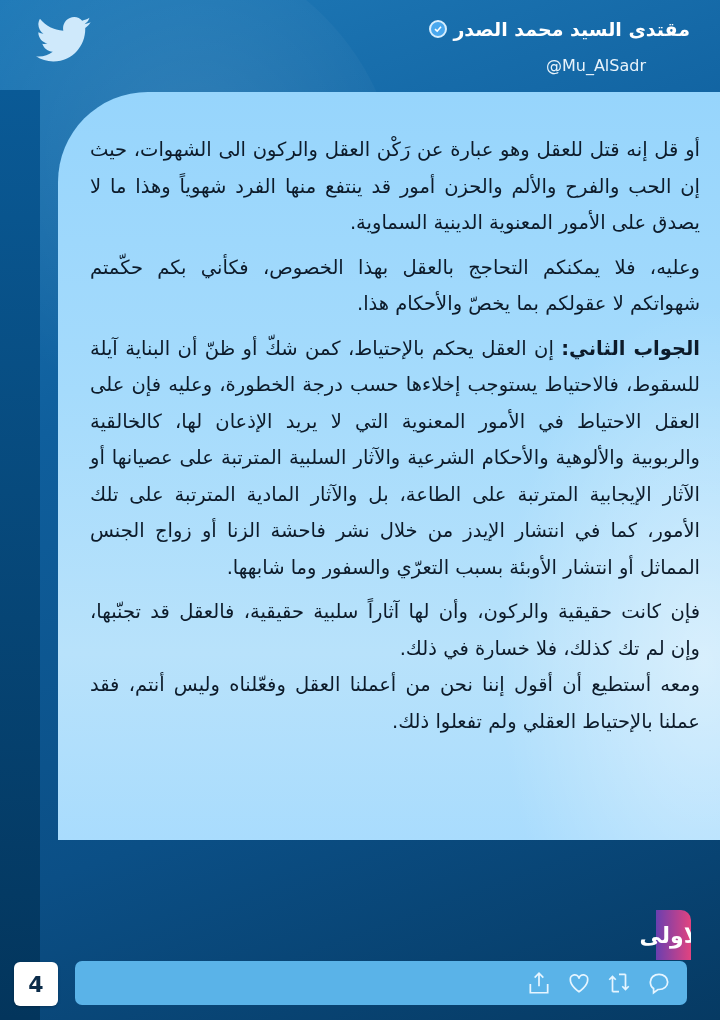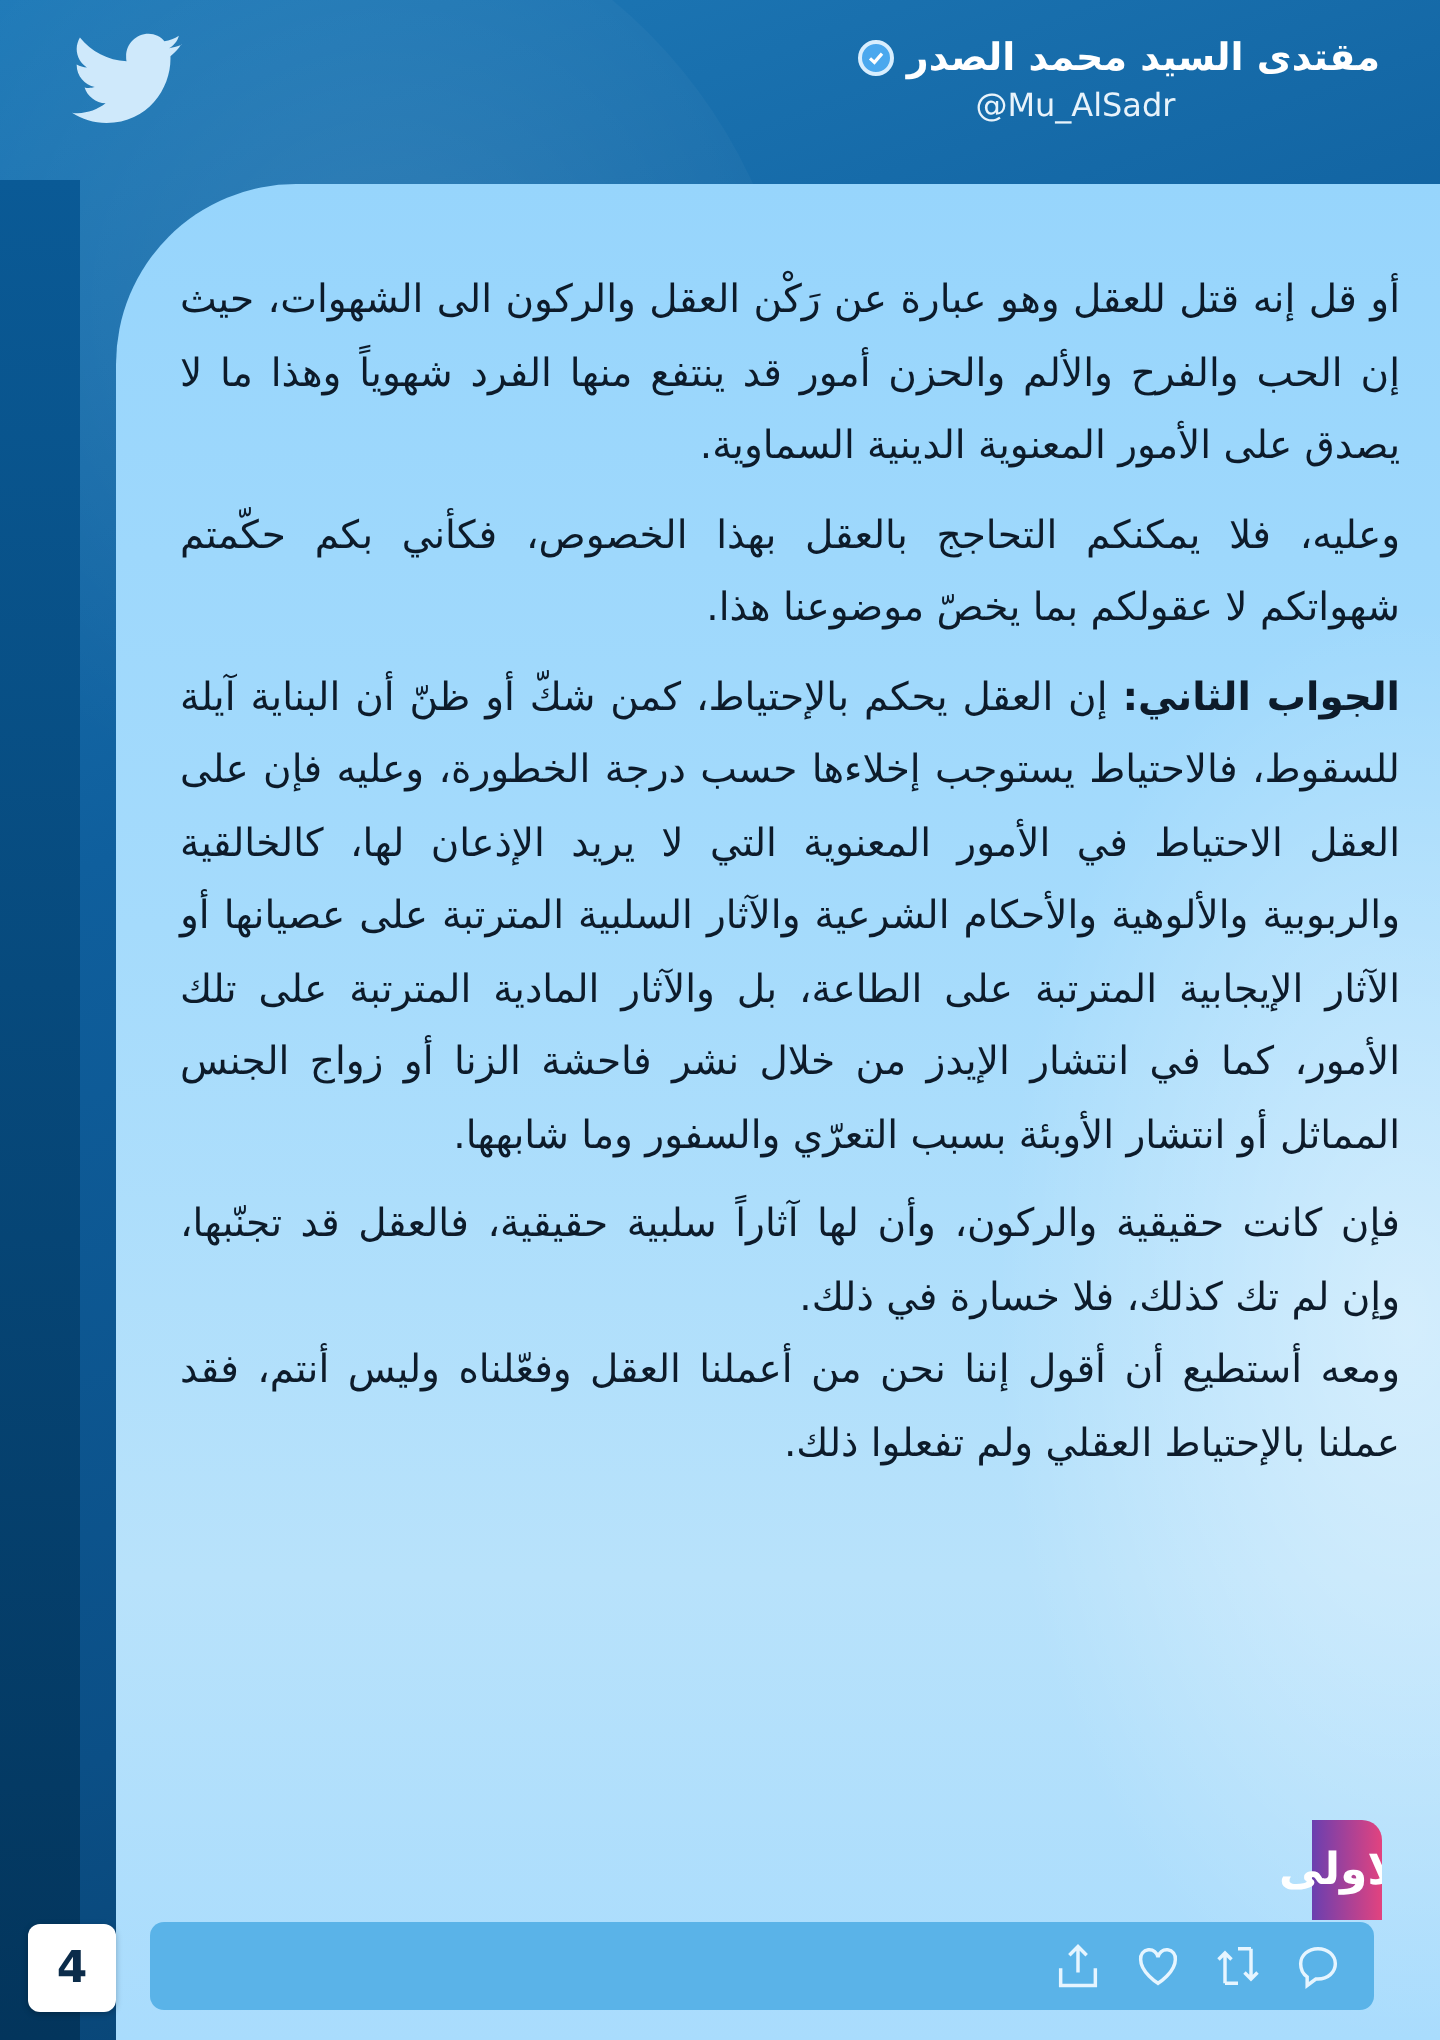--- a/index.html
+++ b/index.html
@@ -26,25 +26,25 @@
     .name-row {
       display: flex; align-items: center; gap: 6px; direction: rtl;
       color: #ffffff; font-size: 19px; font-weight: bold;
     }
     .verified {
       width: 18px; height: 18px; border-radius: 50%;
       background: #4aa8ee; display: inline-flex; align-items: center; justify-content: center;
       border: 2px solid #d8eefe;
     }
     .handle {
-      color: #e8f3fb; font-size: 16px; margin-top: 3px; direction: ltr; text-align: center;
+      color: #e8f3fb; font-size: 16px; margin-top: 16px; direction: ltr; text-align: right;
       padding-right: 44px;
     }
     .card {
-      position: absolute; left: 58px; top: 92px; width: 662px; height: 928px;
+      position: absolute; left: 58px; top: 92px; width: 662px; height: 748px;
       border-top-left-radius: 90px;
       background: linear-gradient(180deg, #97d5fc 0%, #a5dbfc 40%, #b8e2fb 75%, #a9dcfd 100%);
       overflow: hidden;
       padding-left: 48px;
     }
     .card-sheen {
       position: absolute; right: -80px; top: 180px; width: 320px; height: 780px;
       background: radial-gradient(ellipse at 70% 50%, rgba(255,255,255,0.45), rgba(255,255,255,0) 65%);
     }
     .body-text {
@@ -113,21 +113,21 @@
     <div class="handle">@Mu_AlSadr</div>
   </div>
 </div>
 
 <div class="left-strip"></div>
 
 <div class="card">
   <div class="card-sheen"></div>
   <div class="body-text">
     <p><span>أو قل إنه قتل للعقل وهو عبارة عن رَكْن العقل والركون الى الشهوات، حيث إن الحب والفرح والألم والحزن أمور قد ينتفع منها الفرد شهوياً وهذا ما لا يصدق على الأمور المعنوية الدينية السماوية.</span></p>
-    <p><span>وعليه، فلا يمكنكم التحاجج بالعقل بهذا الخصوص، فكأني بكم حكّمتم شهواتكم لا عقولكم بما يخصّ موضوعنا هذا.</span></p>
+    <p><span>وعليه، فلا يمكنكم التحاجج بالعقل بهذا الخصوص، فكأني بكم حكّمتم شهواتكم لا عقولكم بما يخصّ والأحكام هذا.</span></p>
     <p><span class="bold-lead">الجواب الثاني:</span><span> إن العقل يحكم بالإحتياط، كمن شكّ أو ظنّ أن البناية آيلة للسقوط، فالاحتياط يستوجب إخلاءها حسب درجة الخطورة، وعليه فإن على العقل الاحتياط في الأمور المعنوية التي لا يريد الإذعان لها، كالخالقية والربوبية والألوهية والأحكام الشرعية والآثار السلبية المترتبة على عصيانها أو الآثار الإيجابية المترتبة على الطاعة، بل والآثار المادية المترتبة على تلك الأمور، كما في انتشار الإيدز من خلال نشر فاحشة الزنا أو زواج الجنس المماثل أو انتشار الأوبئة بسبب التعرّي والسفور وما شابهها.</span></p>
     <p class="tight"><span>فإن كانت حقيقية والركون، وأن لها آثاراً سلبية حقيقية، فالعقل قد تجنّبها، وإن لم تك كذلك، فلا خسارة في ذلك.</span></p>
     <p><span>ومعه أستطيع أن أقول إننا نحن من أعملنا العقل وفعّلناه وليس أنتم، فقد عملنا بالإحتياط العقلي ولم تفعلوا ذلك.</span></p>
   </div>
 </div>
 
 <div class="page-badge">4</div>
 
 <div class="action-bar">
   <div class="actions">

